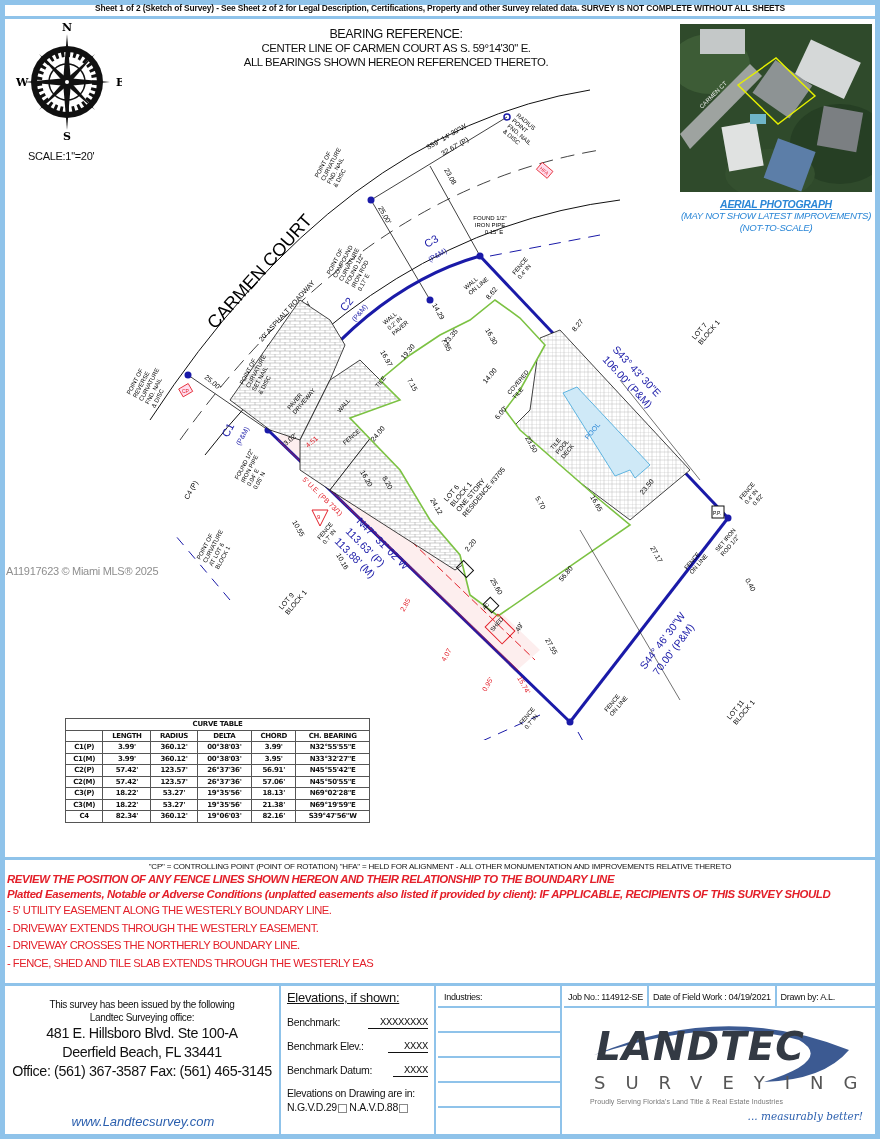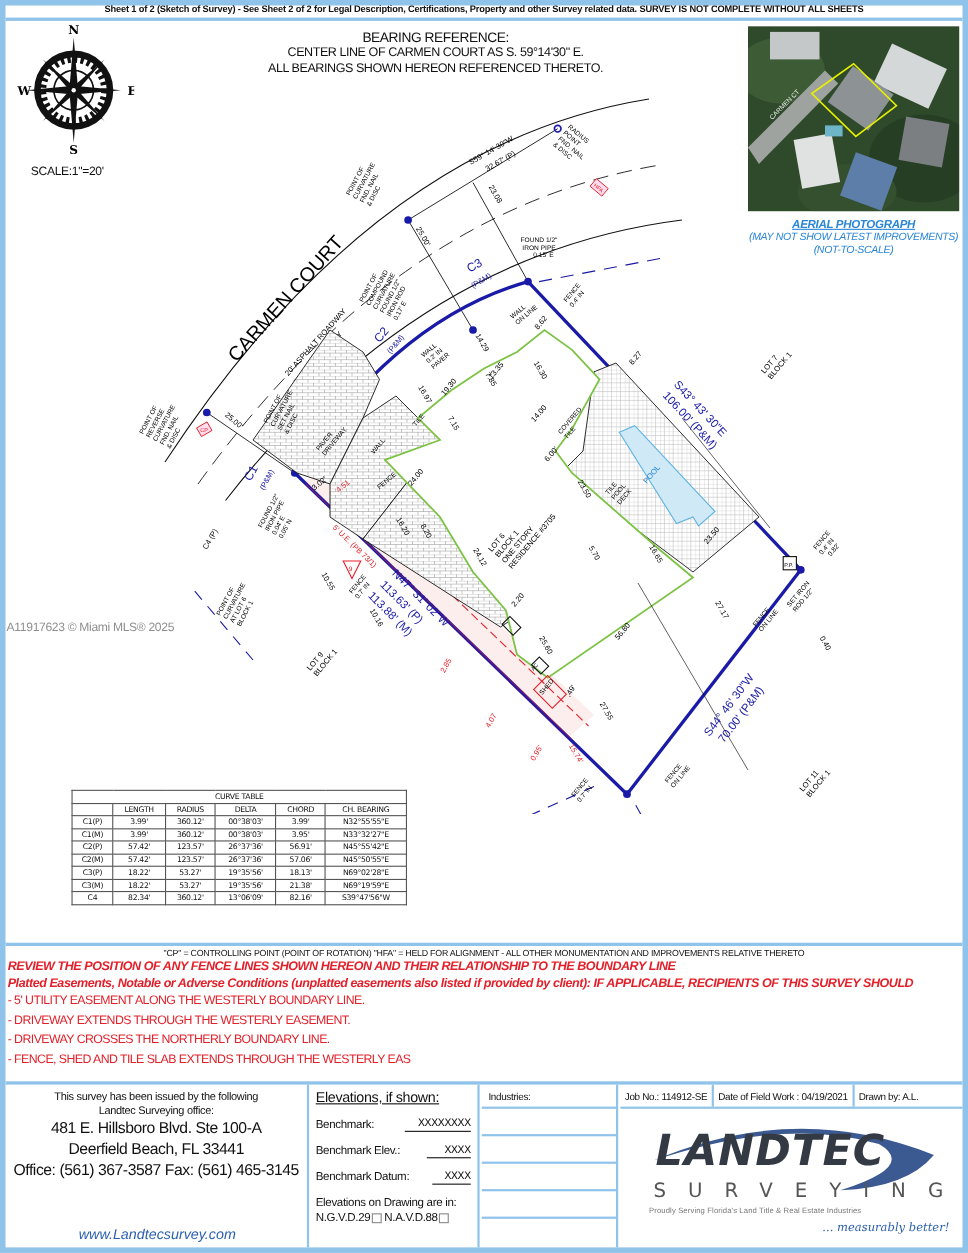--- a/index.html
+++ b/index.html
@@ -9,21 +9,21 @@
   .topbar { position: absolute; left: 5px; top: 3px; width: 870px; height: 12px; font-size: 8.6px; font-weight: bold; text-align: center; letter-spacing: -0.15px; transform: scaleX(0.98); white-space: nowrap; }
   .topline { position: absolute; left: 5px; top: 16px; width: 870px; height: 3px; background: #8fc3ea; }
   .compass { position: absolute; left: 12px; top: 20px; width: 110px; height: 120px; }
   .scale { position: absolute; left: 28px; top: 150px; font-size: 11px; letter-spacing: -0.3px; }
   .bearing { position: absolute; left: 236px; top: 27px; width: 320px; text-align: center; font-size: 11.4px; line-height: 14px; letter-spacing: -0.4px; }
   .aerial { position: absolute; left: 680px; top: 24px; width: 192px; height: 168px; background: #2e4a2a; overflow: hidden; }
   .aerial-cap { position: absolute; left: 680px; top: 198px; width: 192px; text-align: center; color: #2a86d6; font-size: 9.6px; font-style: italic; line-height: 12px; letter-spacing: -0.3px; }
   .aerial-cap .t { font-weight: bold; text-decoration: underline; font-size: 10.5px; }
   .drawing { position: absolute; left: 0; top: 80px; width: 880px; height: 660px; }
   .watermark { position: absolute; left: 6px; top: 565px; font-size: 11px; color: #8e8e8e; letter-spacing: -0.3px; }
-  .curve { position: absolute; left: 65px; top: 718px; width: 305px; border-collapse: collapse; font-size: 8px; }
+  .curve { position: absolute; left: 65px; top: 718px; width: 305px; border-collapse: collapse; font-size: 8px; font-weight: bold; }
   .curve td { border: 1px solid #555; text-align: center; height: 11.5px; padding: 0 2px; letter-spacing: -0.3px; font-family: "DejaVu Sans", sans-serif; font-size: 7px; }
   .legendline { position: absolute; left: 5px; top: 857px; width: 870px; height: 15px; border-top: 3px solid #8fc3ea; font-size: 8px; text-align: center; padding-top: 2px; letter-spacing: -0.2px; white-space: nowrap; }
   .notes { position: absolute; left: 7px; top: 872px; width: 866px; color: #e3202a; }
   .notes .hdr { font-size: 11.4px; font-weight: bold; font-style: italic; line-height: 15px; letter-spacing: -0.4px; white-space: nowrap; }
   .notes .item { font-size: 11.2px; line-height: 17.5px; letter-spacing: -0.5px; white-space: nowrap; }
   .footer { position: absolute; left: 5px; top: 983px; width: 870px; height: 151px; border-top: 3px solid #8fc3ea; }
   .f-office { position: absolute; left: 0; top: 0; width: 276px; height: 148px; border-right: 2px solid #8fc3ea; text-align: center; }
   .f-office .sm { font-size: 10px; line-height: 13px; letter-spacing: -0.3px; }
   .f-office .lg { font-size: 14.3px; line-height: 19px; letter-spacing: -0.4px; }
   .f-office .web { position: absolute; left: 0; width: 276px; top: 128px; font-size: 13px; font-style: italic; color: #2b5fae; }
@@ -430,40 +430,40 @@
         <td>18.22'</td>
         <td>53.27'</td>
         <td>19°35'56'</td>
         <td>21.38'</td>
         <td>N69°19'59"E</td>
       </tr>
   <tr>
         <td>C4</td>
         <td>82.34'</td>
         <td>360.12'</td>
-        <td>13°06'09'</td>
+        <td>19°06'03'</td>
         <td>82.16'</td>
         <td>S39°47'56"W</td>
       </tr>
 </tbody>
   </table>
 
 <div class="legendline">"CP" = CONTROLLING POINT (POINT OF ROTATION)     "HFA" = HELD FOR ALIGNMENT     -     ALL OTHER MONUMENTATION AND IMPROVEMENTS RELATIVE THERETO</div>
 <div class="notes">
   <div class="hdr">REVIEW THE POSITION OF ANY FENCE LINES SHOWN HEREON AND THEIR RELATIONSHIP TO THE BOUNDARY LINE</div>
   <div class="hdr">Platted Easements, Notable or Adverse Conditions (unplatted easements also listed if provided by client): IF APPLICABLE, RECIPIENTS OF THIS SURVEY SHOULD</div>
   <div class="item">- 5' UTILITY EASEMENT ALONG THE WESTERLY BOUNDARY LINE.</div>
   <div class="item">- DRIVEWAY EXTENDS THROUGH THE WESTERLY EASEMENT.</div>
   <div class="item">- DRIVEWAY CROSSES THE NORTHERLY BOUNDARY LINE.</div>
   <div class="item">- FENCE, SHED AND TILE SLAB EXTENDS THROUGH THE WESTERLY EAS</div>
 </div>
 
 <div class="footer">
   <div class="f-office">
-    <div class="sm" style="margin-top:5px">This survey has been issued by the following</div>
+    <div class="sm" style="margin-top:12px">This survey has been issued by the following</div>
     <div class="sm">Landtec Surveying office:</div>
     <div class="lg">481 E. Hillsboro Blvd. Ste 100-A</div>
     <div class="lg">Deerfield Beach, FL 33441</div>
     <div class="lg">Office: (561) 367-3587  Fax: (561) 465-3145</div>
     <div class="web">www.Landtecsurvey.com</div>
   </div>
   <div class="f-elev">
     <div class="h">Elevations, if shown:</div>
     <div class="row">
         <span>Benchmark:</span>

